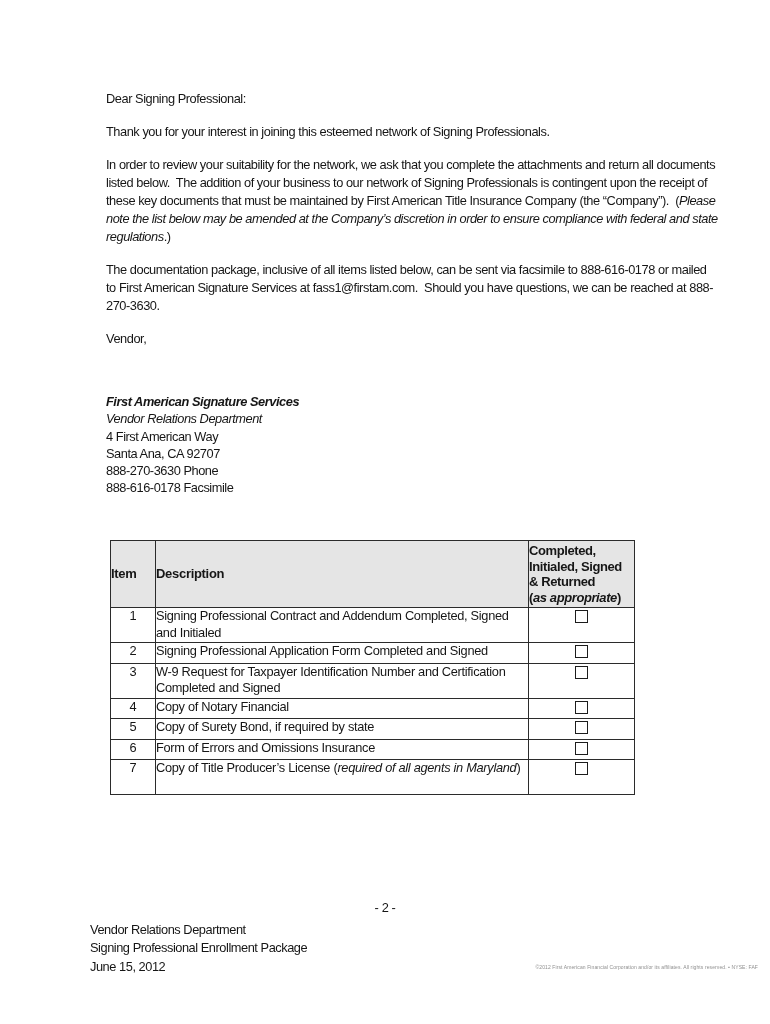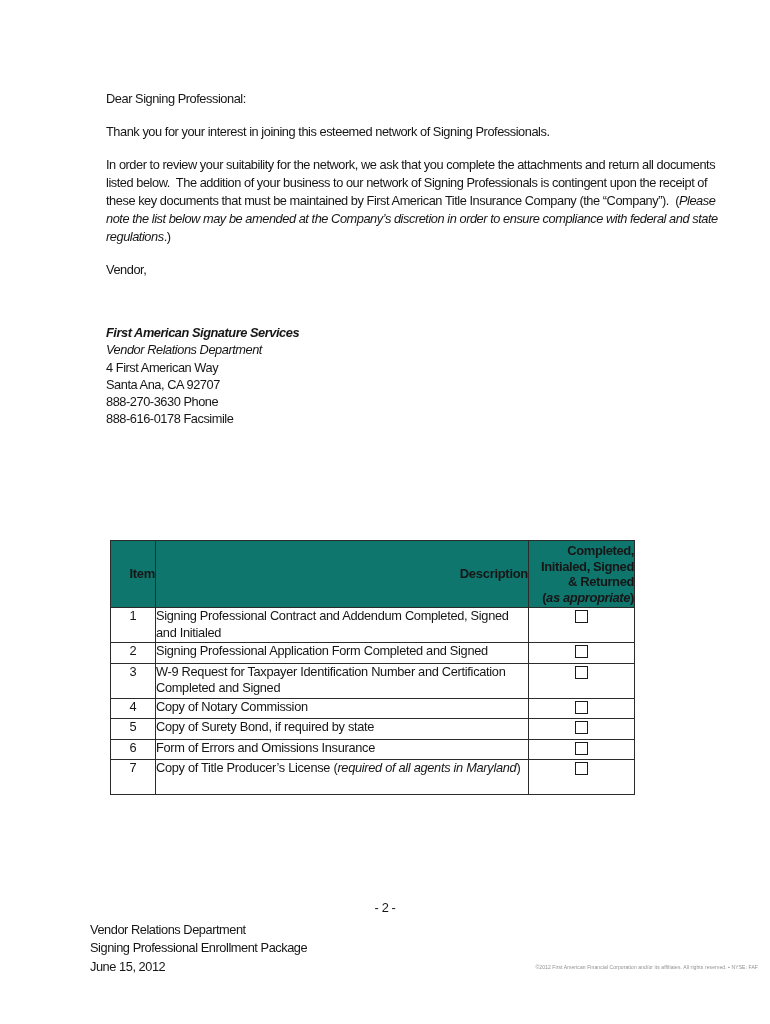--- a/index.html
+++ b/index.html
@@ -28,24 +28,24 @@
     width:524px;
     font-size:12.8px;letter-spacing:-0.3px;line-height:16.5px;
     table-layout:fixed;
   }
   table.checklist th, table.checklist td{
     border:1.7px solid #2b2b2b;
     vertical-align:top;
     padding:0;
   }
   table.checklist th{
-    background:#0f766e;
+    background:#e5e5e5;
     font-weight:bold;
     vertical-align:middle;
-    text-align:right;
+    text-align:left;
     height:66px;
     font-size:13px;
   }
   th.completed-col{
     font-size:12.4px;letter-spacing:-0.4px;line-height:15.5px;
     white-space:nowrap;
   }
   td.item-cell{text-align:center;padding-top:1px;}
   td.desc-cell{padding:1px 8px 1px 7px;}
   td.check-cell{text-align:center;}
@@ -74,20 +74,21 @@
 </style>
 </head>
 <body>
 
 <div class="page">
 
   <div class="letter">
     <p>Dear Signing Professional:</p>
     <p>Thank you for your interest in joining this esteemed network of Signing Professionals.</p>
     <p><span>In order to review your suitability for the network, we ask that you complete the attachments and return all documents listed below.  The addition of your business to our network of Signing Professionals is contingent upon the receipt of these key documents that must be maintained by First American Title Insurance Company (the “Company”).  (</span><span class="italic">Please note the list below may be amended at the Company’s discretion in order to ensure compliance with federal and state regulations</span><span>.)</span></p>
+    <p>The documentation package, inclusive of all items listed below, can be sent via facsimile to 888-616-0178 or mailed to First American Signature Services at fass1@firstam.com.  Should you have questions, we can be reached at 888-270-3630.</p>
     <p class="regards">Vendor,</p>
 
     <div class="signature-block">
       <div class="bold">First American Signature Services</div>
       <div class="italic">Vendor Relations Department</div>
       <div>4 First American Way</div>
       <div>Santa Ana, CA 92707</div>
       <div>888-270-3630 Phone</div>
       <div>888-616-0178 Facsimile</div>
     </div>
@@ -122,21 +123,21 @@
         <td class="desc-cell">Signing Professional Application Form Completed and Signed</td>
         <td class="check-cell"><span class="checkbox"></span></td>
       </tr>
       <tr class="row-tall">
         <td class="item-cell">3</td>
         <td class="desc-cell">W-9 Request for Taxpayer Identification Number and Certification Completed and Signed</td>
         <td class="check-cell"><span class="checkbox"></span></td>
       </tr>
       <tr class="row-short">
         <td class="item-cell">4</td>
-        <td class="desc-cell">Copy of Notary Commission</td>
+        <td class="desc-cell">Copy of Notary Financial</td>
         <td class="check-cell"><span class="checkbox"></span></td>
       </tr>
       <tr class="row-short">
         <td class="item-cell">5</td>
         <td class="desc-cell">Copy of Surety Bond, if required by state</td>
         <td class="check-cell"><span class="checkbox"></span></td>
       </tr>
       <tr class="row-short">
         <td class="item-cell">6</td>
         <td class="desc-cell">Form of Errors and Omissions Insurance</td>

